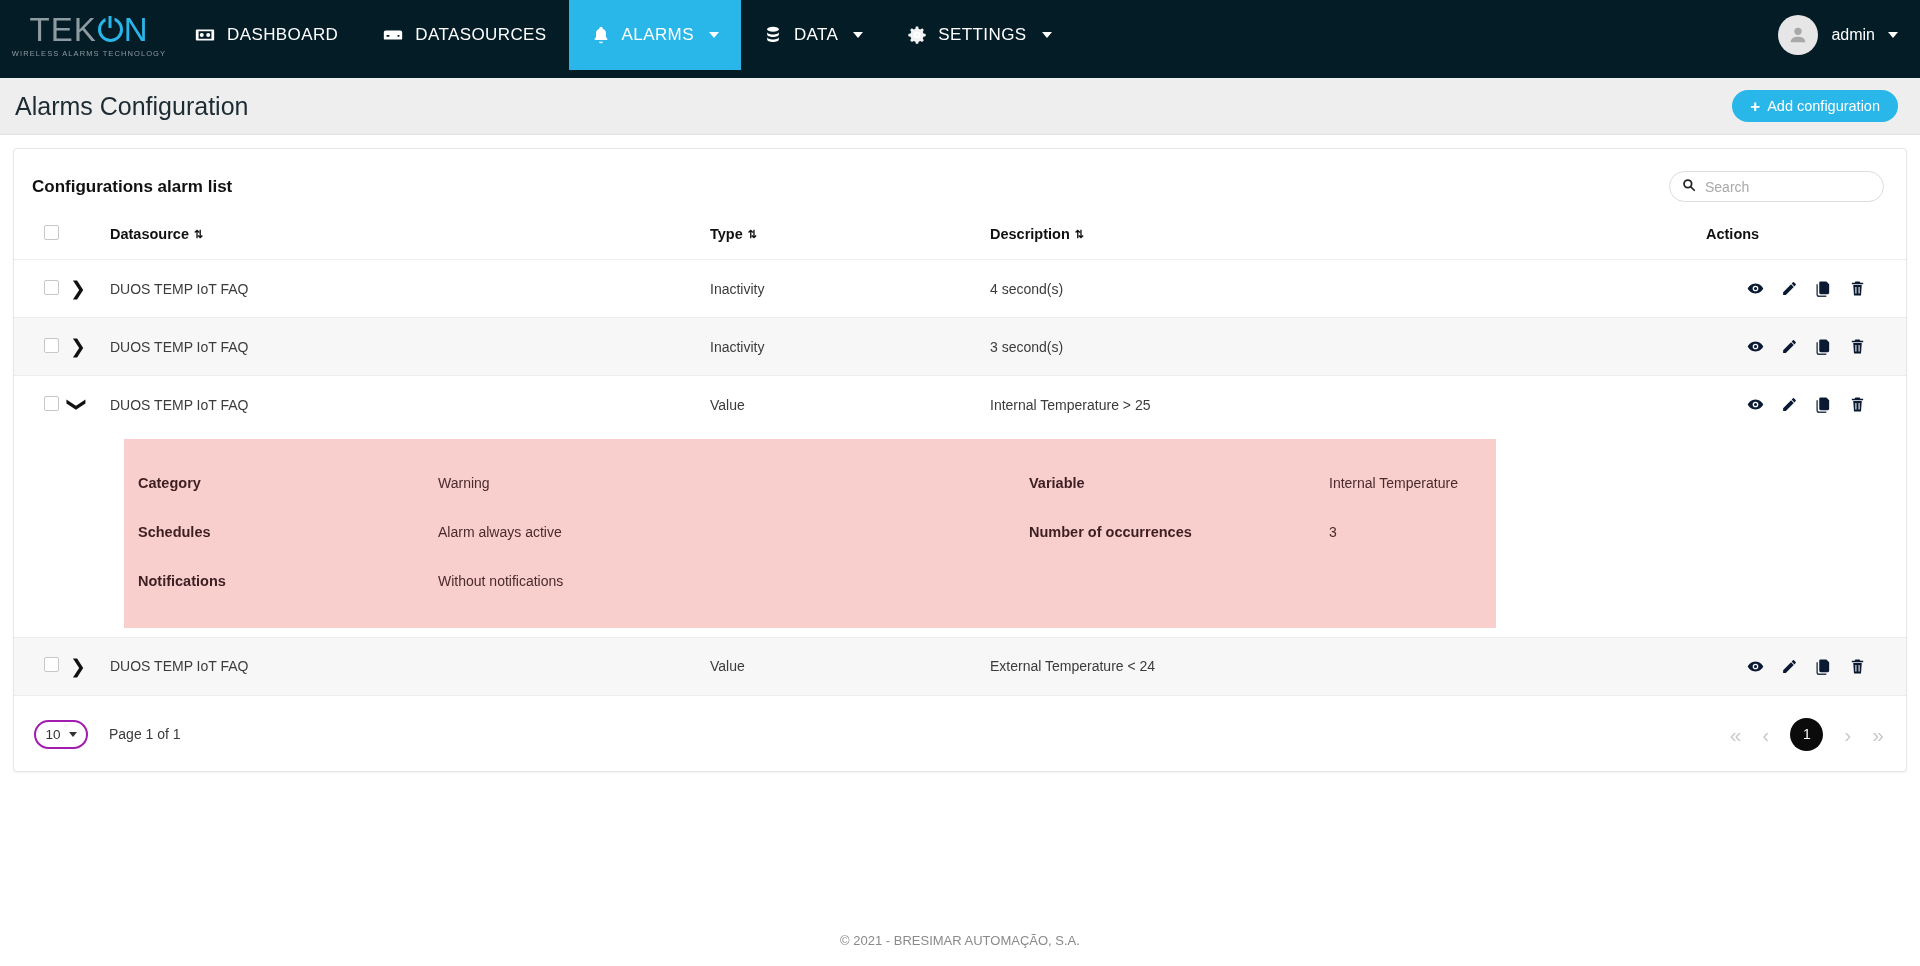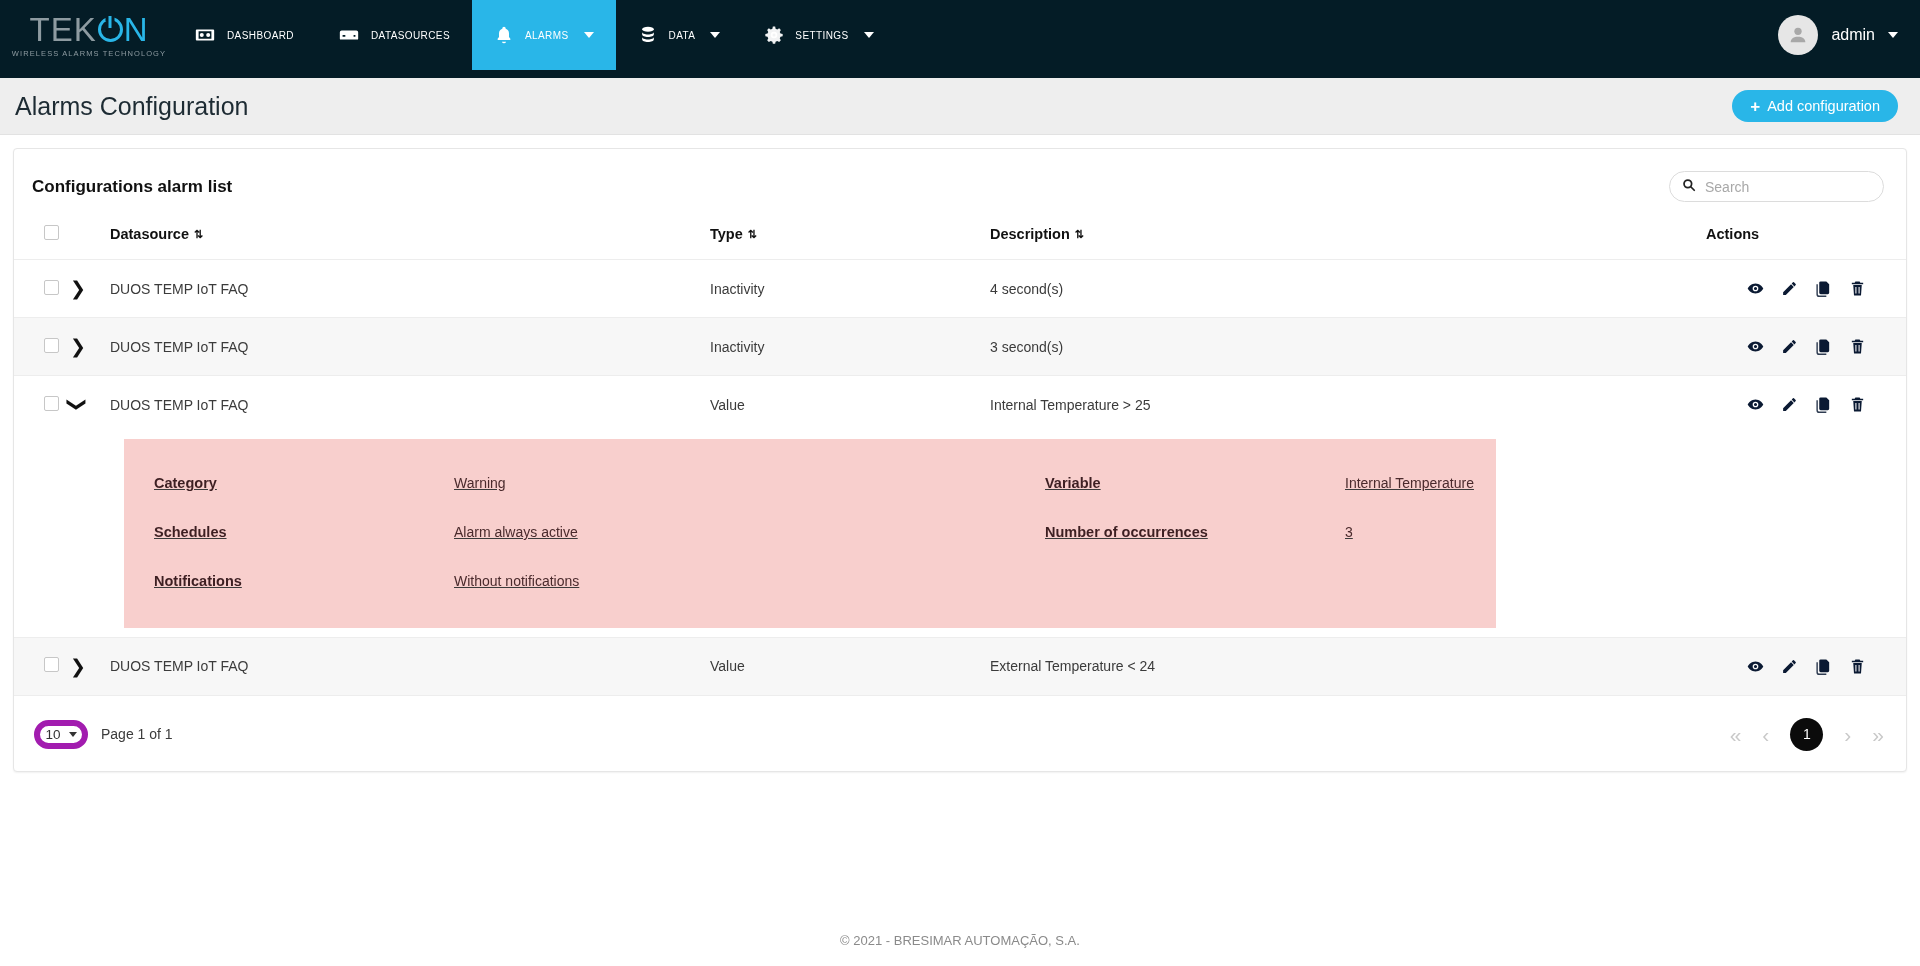--- a/index.html
+++ b/index.html
@@ -75,21 +75,21 @@
 
   .nav-items { display: flex; align-items: center; height: 100%; gap: 0; }
 
   .nav-item {
     display: flex;
     align-items: center;
     gap: 11px;
     height: 100%;
     padding: 0 22px;
     color: #ffffff;
-    font-size: 10px;
+    font-size: 17px;
     letter-spacing: .4px;
     cursor: pointer;
     white-space: nowrap;
   }
   .nav-item.active { background: #29b6e8; }
   .nav-icon { display: flex; align-items: center; }
   .nav-caret {
     width: 0; height: 0;
     border-left: 5px solid transparent;
     border-right: 5px solid transparent;
@@ -243,23 +243,22 @@
     gap: 17px;
   }
   .act-ico { cursor: pointer; display: flex; align-items: center; }
 
   
   .detail-row td { padding: 0; border-bottom: 1px solid #ededed; }
   .detail-panel {
     background: #f8cfcd;
     margin: 5px 0 9px 110px;
     width: 1372px;
-    padding: 20px 0 22px 16px;
-    display: flex;
-    text-decoration: underline;
+    padding: 20px 0 22px 0;
+    display: flex;
   }
   .detail-col { display: flex; flex-direction: column; }
   .detail-col.left  { width: 905px; padding-left: 14px; }
   .detail-col.right { flex: 1; }
   .detail-line {
     display: flex;
     align-items: center;
     height: 49px;
   }
   .d-key {
@@ -271,37 +270,37 @@
   .d-val { font-size: 14px; color: #4a2a2c; }
 
   
   .pagination-bar {
     display: flex;
     align-items: center;
     padding: 22px 22px 0 20px;
   }
   .page-size {
     width: 54px; height: 29px;
-    border: 6px solid #a21caf;
+    border: 2px solid #a21caf;
     border-radius: 15px;
     display: flex;
     align-items: center;
     justify-content: center;
     gap: 8px;
     font-size: 13.5px;
     color: #333;
     cursor: pointer;
   }
   .ps-caret {
     width: 0; height: 0;
     border-left: 4.5px solid transparent;
     border-right: 4.5px solid transparent;
     border-top: 5.5px solid #333;
   }
-  .page-info { margin-left: 13px; font-size: 14px; color: #3b3b3b; }
+  .page-info { margin-left: 21px; font-size: 14px; color: #3b3b3b; }
 
   .pager { display: flex; align-items: center; gap: 21px; }
   .pg-btn {
     color: #c9c9c9;
     font-size: 21px;
     line-height: 1;
     cursor: pointer;
     user-select: none;
   }
   .pg-num {

